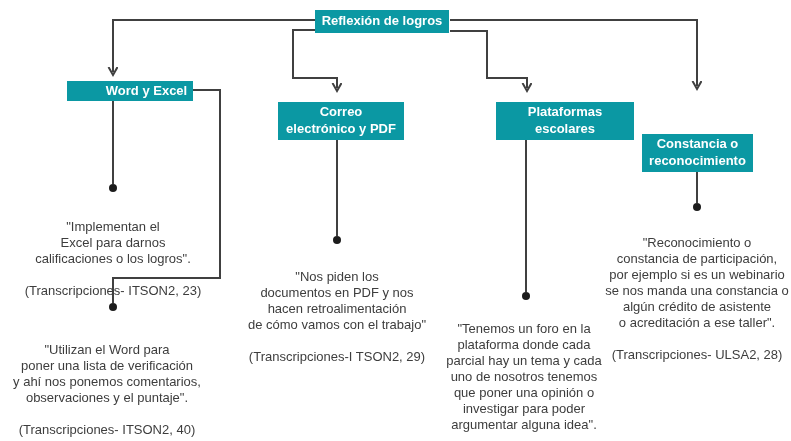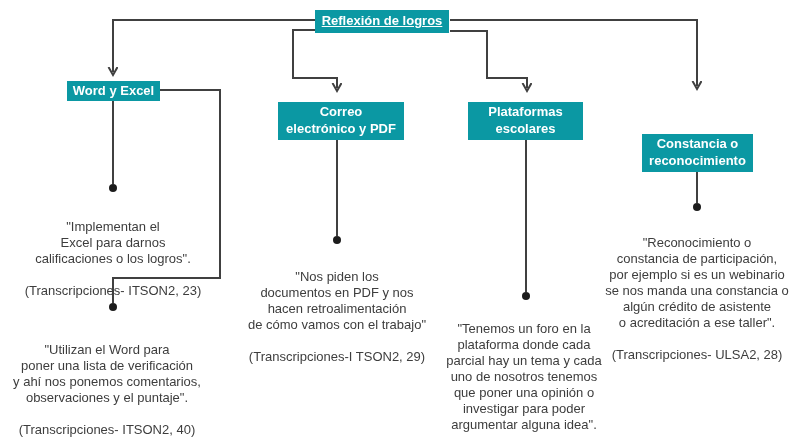--- a/index.html
+++ b/index.html
@@ -17,24 +17,24 @@
   .connector-layer{position:absolute;left:0;top:0;width:791px;height:441px;pointer-events:none;}
   .connector-layer polyline{fill:none;stroke:var(--connector);stroke-width:2;}
   .connector-layer .arrowhead-path{fill:none;stroke:var(--connector);stroke-width:2;}
   .connector-layer circle{fill:#1c1c1c;stroke:none;}
   .node{
     position:absolute;background:var(--node-bg);color:var(--node-text);
     font-weight:bold;font-size:13px;line-height:1.3;
     display:flex;align-items:center;justify-content:center;
     text-align:center;white-space:pre-line;
   }
-  .node-root{left:315px;top:10px;width:134px;height:23px;text-decoration:underline;}
-  .node-word-excel{left:67px;top:81px;width:93px;height:20px;}
+  .node-root{left:315px;top:10px;width:134px;height:23px;}
+  .node-word-excel{left:67px;top:81px;width:93px;height:20px;padding-left:33px;}
   .node-correo-pdf{left:278px;top:102px;width:126px;height:38px;}
-  .node-plataformas{left:468px;top:102px;width:115px;height:38px;}
+  .node-plataformas{left:496px;top:102px;width:138px;height:38px;}
   .node-constancia{left:642px;top:102px;width:111px;height:38px;margin-top:32px;}
   .quote{
     position:absolute;text-align:center;font-size:13px;line-height:16px;
     color:var(--quote-text);white-space:pre-line;
   }
   .quote-1{left:3px;top:203px;width:220px;}
   .quote-2{left:0px;top:326px;width:214px;}
   .quote-3{left:227px;top:253px;width:220px;}
   .quote-4{left:414px;top:305px;width:220px;}
   .quote-5{left:587px;top:219px;width:220px;}

